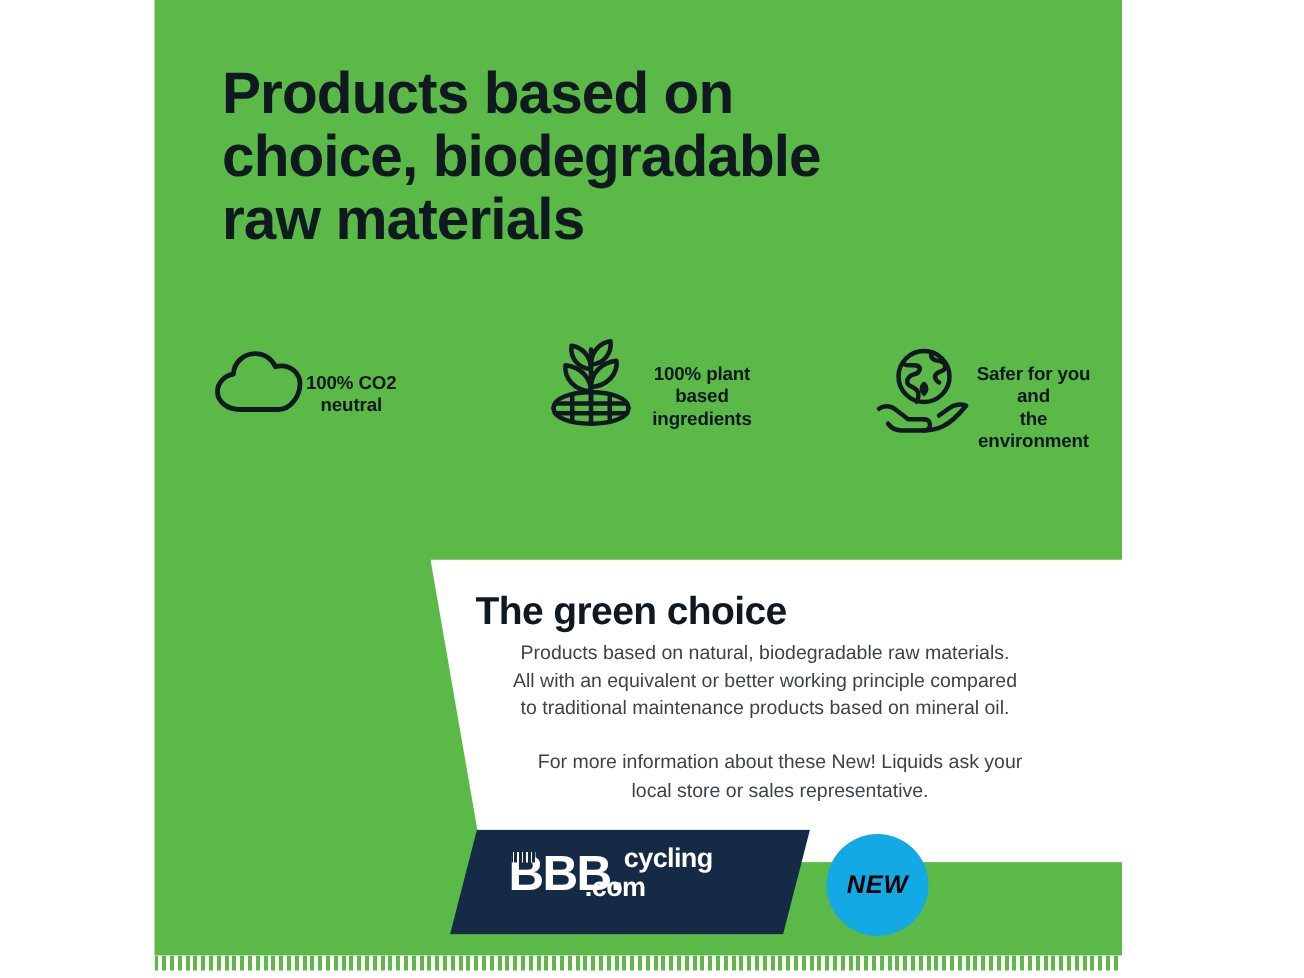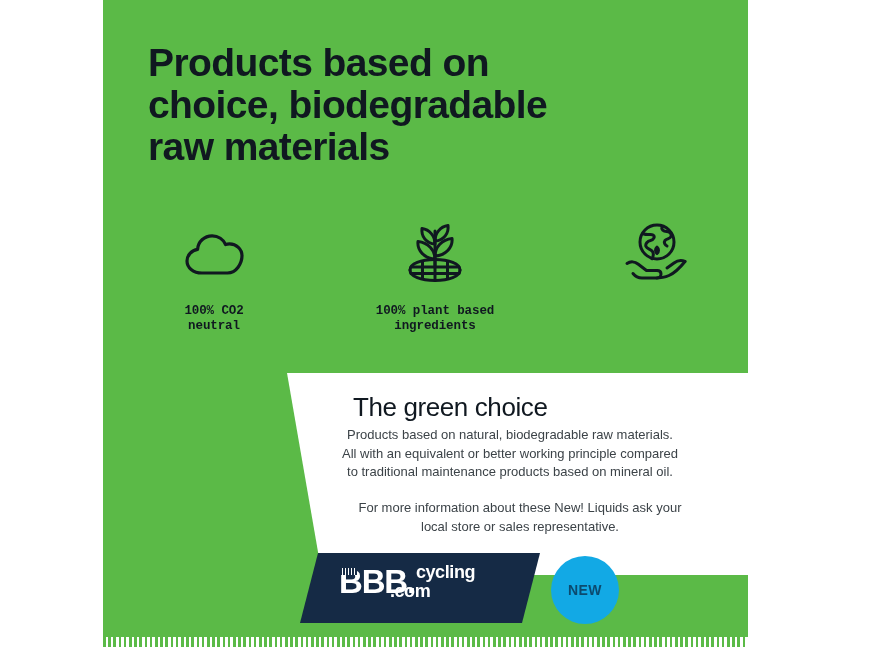--- a/index.html
+++ b/index.html
@@ -79,23 +79,21 @@
     left: 140px;
     top: 222px;
     width: 590px;
     display: flex;
     justify-content: space-between;
     align-items: flex-start;
   }
   .feature {
     width: 148px;
     display: flex;
-    flex-direction: column;
     align-items: center;
-    font-family: Liberation Mono, monospace;
   }
   .feature-icon {
     height: 62px;
     display: flex;
     align-items: center;
     justify-content: center;
   }
   .feature-label {
     margin-top: 20px;
     text-align: center;
@@ -116,24 +114,23 @@
     height: 205px;
     background: #ffffff;
     clip-path: polygon(17px 3px, 478px 3px, 478px 205px, 52px 205px);
   }
 
   .green-title {
     position: absolute;
     left: 317px;
     top: 392px;
     font-size: 26px;
-    font-weight: normal;
+    font-weight: bold;
     letter-spacing: -0.4px;
     color: #101820;
-    margin-left: 36px;
   }
 
   .body-copy {
     position: absolute;
     left: 300px;
     top: 426px;
     width: 420px;
     text-align: center;
     font-size: 13px;
     line-height: 18.5px;
@@ -216,24 +213,25 @@
     top: 556px;
     width: 68px;
     height: 68px;
     border-radius: 50%;
     background: #12a9e5;
     display: flex;
     align-items: center;
     justify-content: center;
   }
   .new-badge span {
-    color: #0c4a6e;
-    font-size: 14px;
+    color: #000000;
+    font-size: 17px;
     font-weight: bold;
     letter-spacing: 0.4px;
+    font-style: italic;
   }
 </style>
 </head>
 <body>
 
 <div id="poster">
 
   <div class="green-panel"></div>
   <div class="sawtooth"></div>
 
@@ -294,20 +292,22 @@
                    C47 16 43.5 15.5 42 17.5 C40.5 19.5 42 22 44 23"></path>
           <path d="M34 24 C32 25.8 32 28.5 34 30.5 C36 28.5 36 25.8 34 24 Z"></path>
 
           <path d="M4 40.5 C7.5 38 12 38.5 15 41 L23.5 47.5 L34 47.5"></path>
           <path d="M62 38.5 C58 43.5 51.5 50 46 52.5 C41.5 54.5 37 55 32 55
                    L19 55 C15 55 12 53 10 50.5"></path>
           <path d="M34 47.5 C36.5 47.5 38 49 38 51 C38 53 36.5 55 34 55"></path>
           <path d="M62 38.5 C58.5 37 54 37.8 51 40 L44 45"></path>
         </svg>
       </div>
+      <div class="feature-label">Safer for you and
+the environment</div>
     </div>
 
 
   </div>
 
   <div class="white-panel"></div>
 
   <div class="green-title">The green choice</div>
 
   <div class="body-copy">Products based on natural, biodegradable raw materials.

